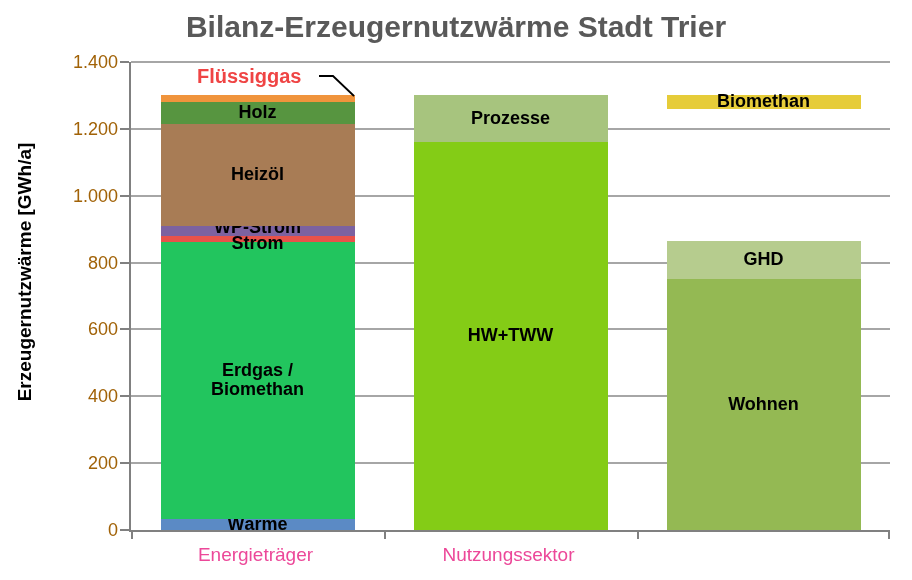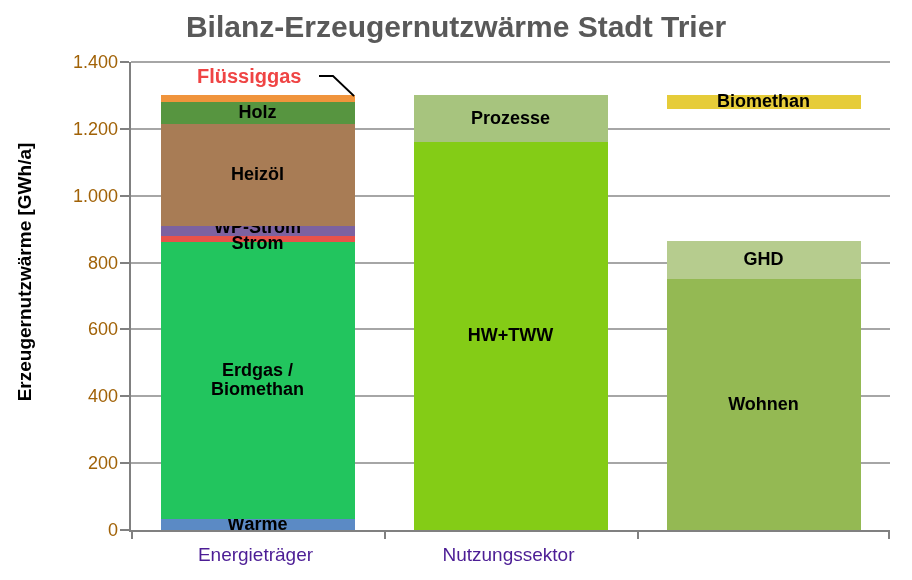--- a/index.html
+++ b/index.html
@@ -19,21 +19,21 @@
   .yaxis{position:absolute;left:42px;top:62px;width:76px;height:468px;}
   .bar{position:absolute;top:0;height:100%;z-index:1;}
   .seg{position:absolute;left:0;width:100%;display:flex;align-items:center;justify-content:center;}
   .seg span{font-size:18px;font-weight:bold;color:#000;line-height:1.08;text-align:center;
     white-space:pre-line;}
   .seg[data-seg="wp-strom"] span{transform:translateY(-3px);}
   .seg[data-seg="strom"] span{transform:translateY(5px);}
   .callout-label{position:absolute;left:66px;top:3px;font-size:20px;font-weight:bold;color:#ef4444;z-index:2;}
   .callout-svg{position:absolute;left:186px;top:4px;z-index:2;}
   .xlabels{position:absolute;left:129px;top:544px;width:759px;display:flex;}
-  .xlabels div{width:33.333%;text-align:center;font-size:19px;color:#4c1d95;}
+  .xlabels div{width:33.333%;text-align:center;font-size:19px;color:#ec4899;}
 </style>
 </head>
 <body>
 
 <div class="chart">
   <div class="title">Bilanz-Erzeugernutzwärme Stadt Trier</div>
   <div class="ylabel">Erzeugernutzwärme [GWh/a]</div>
   <div class="yaxis" id="yaxis">
       <div class="ytick-label" style="top: -10px;">1.400</div>
       <div class="ytick-label" style="top: 56.8571px;">1.200</div>

